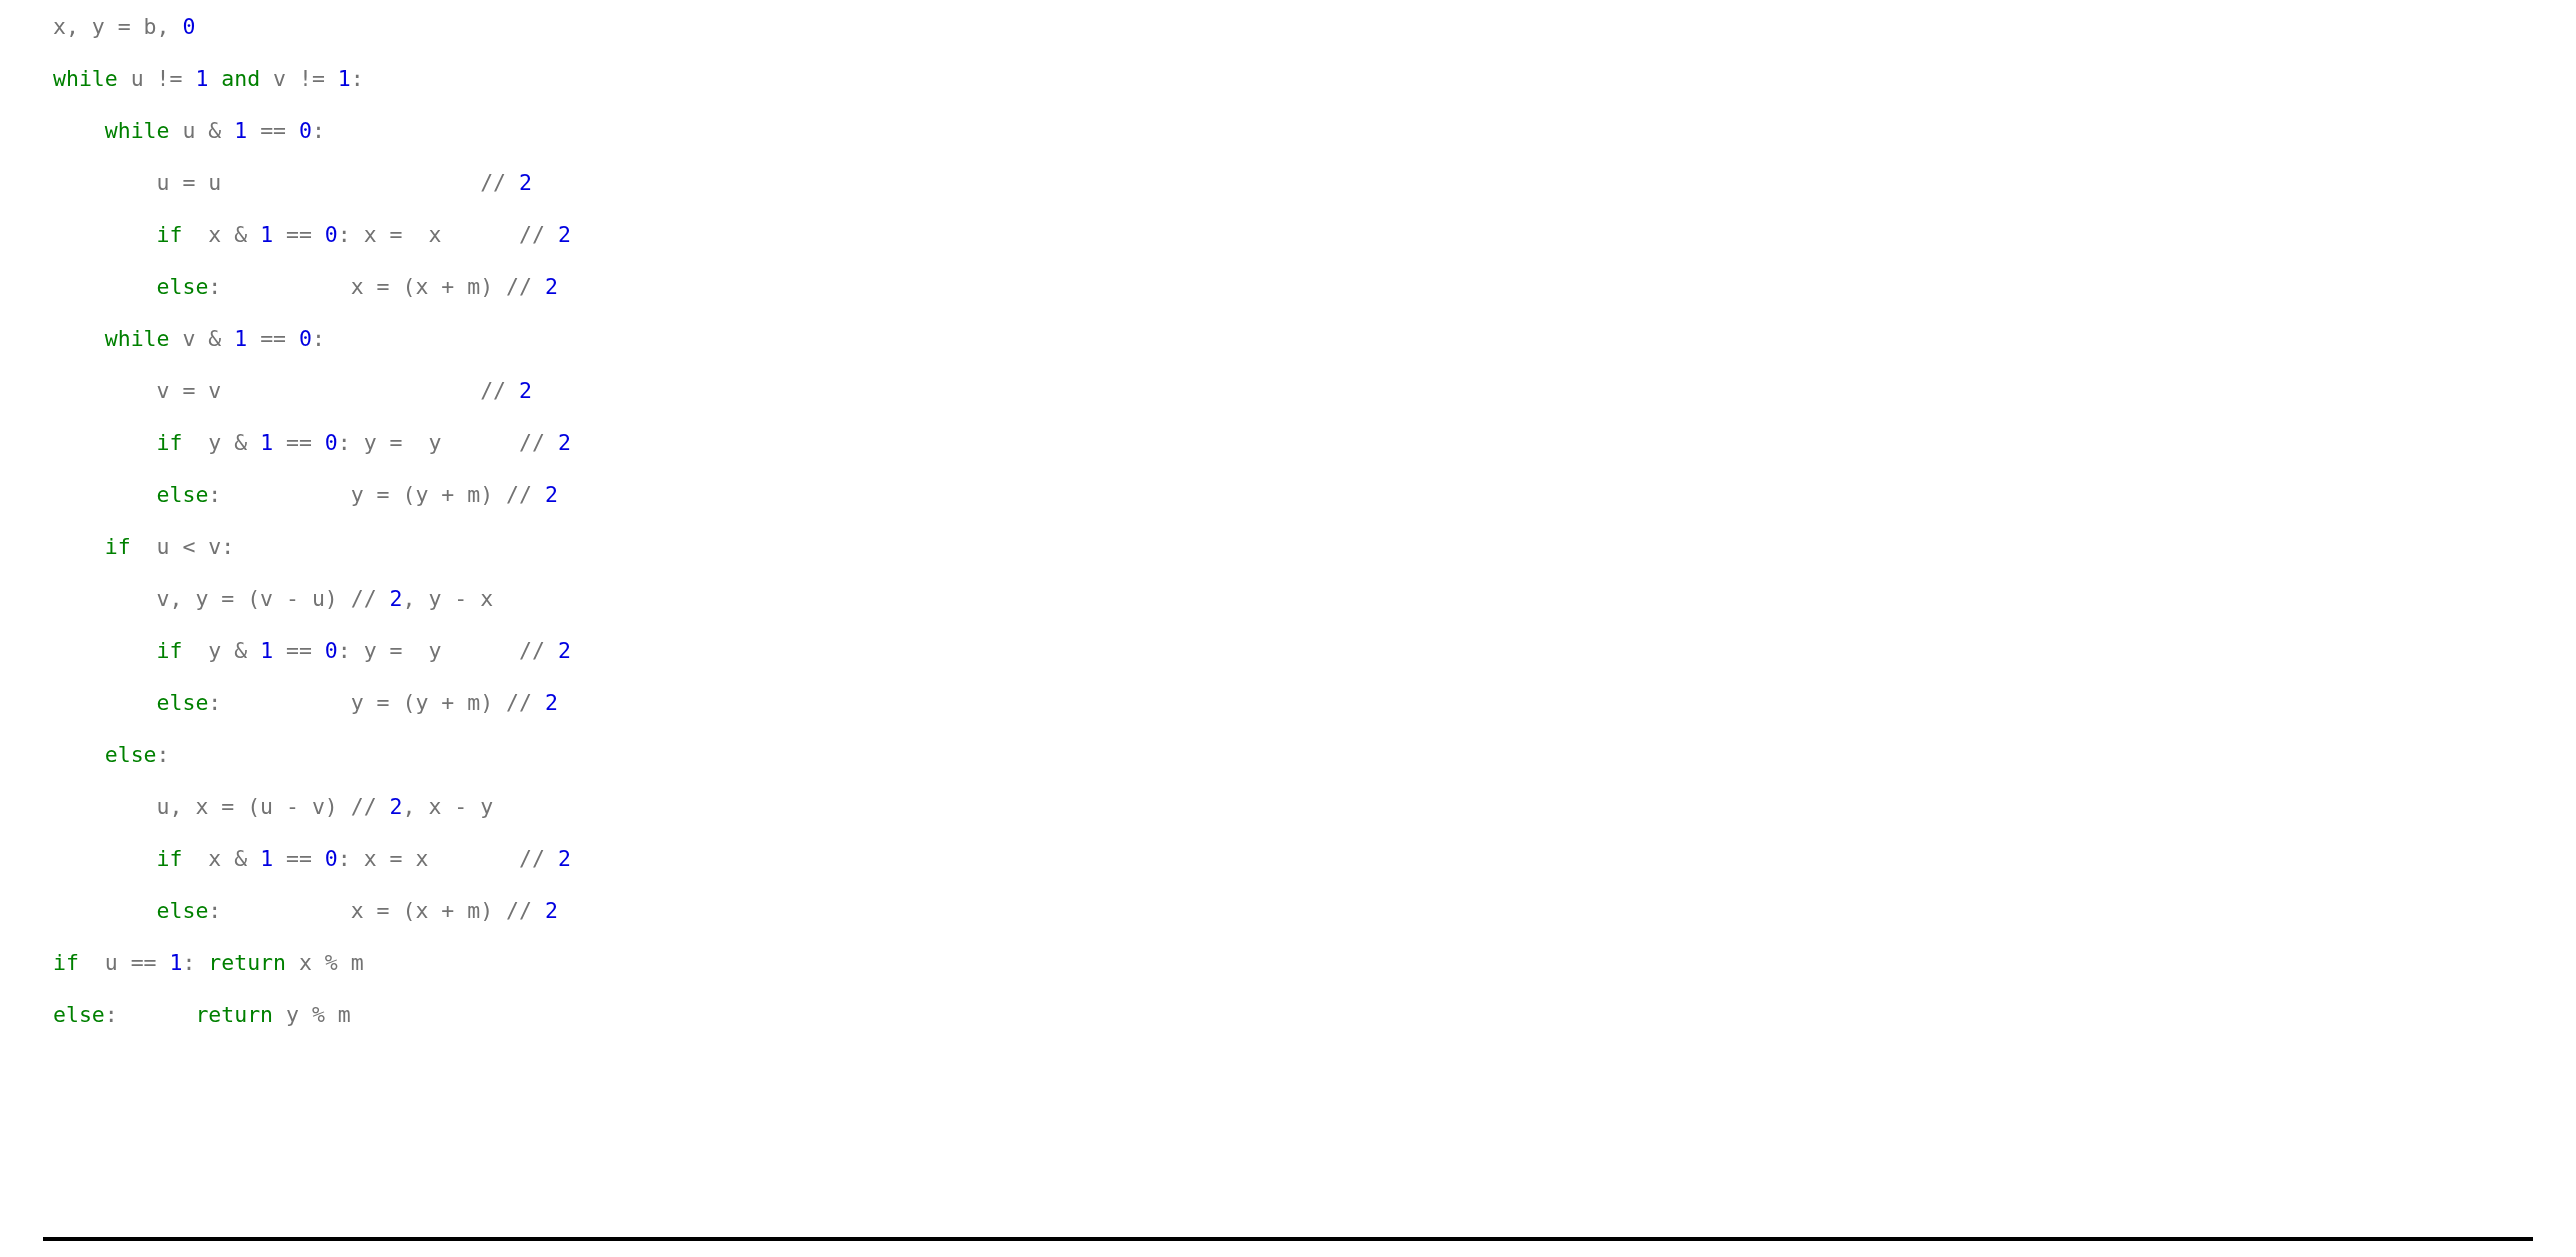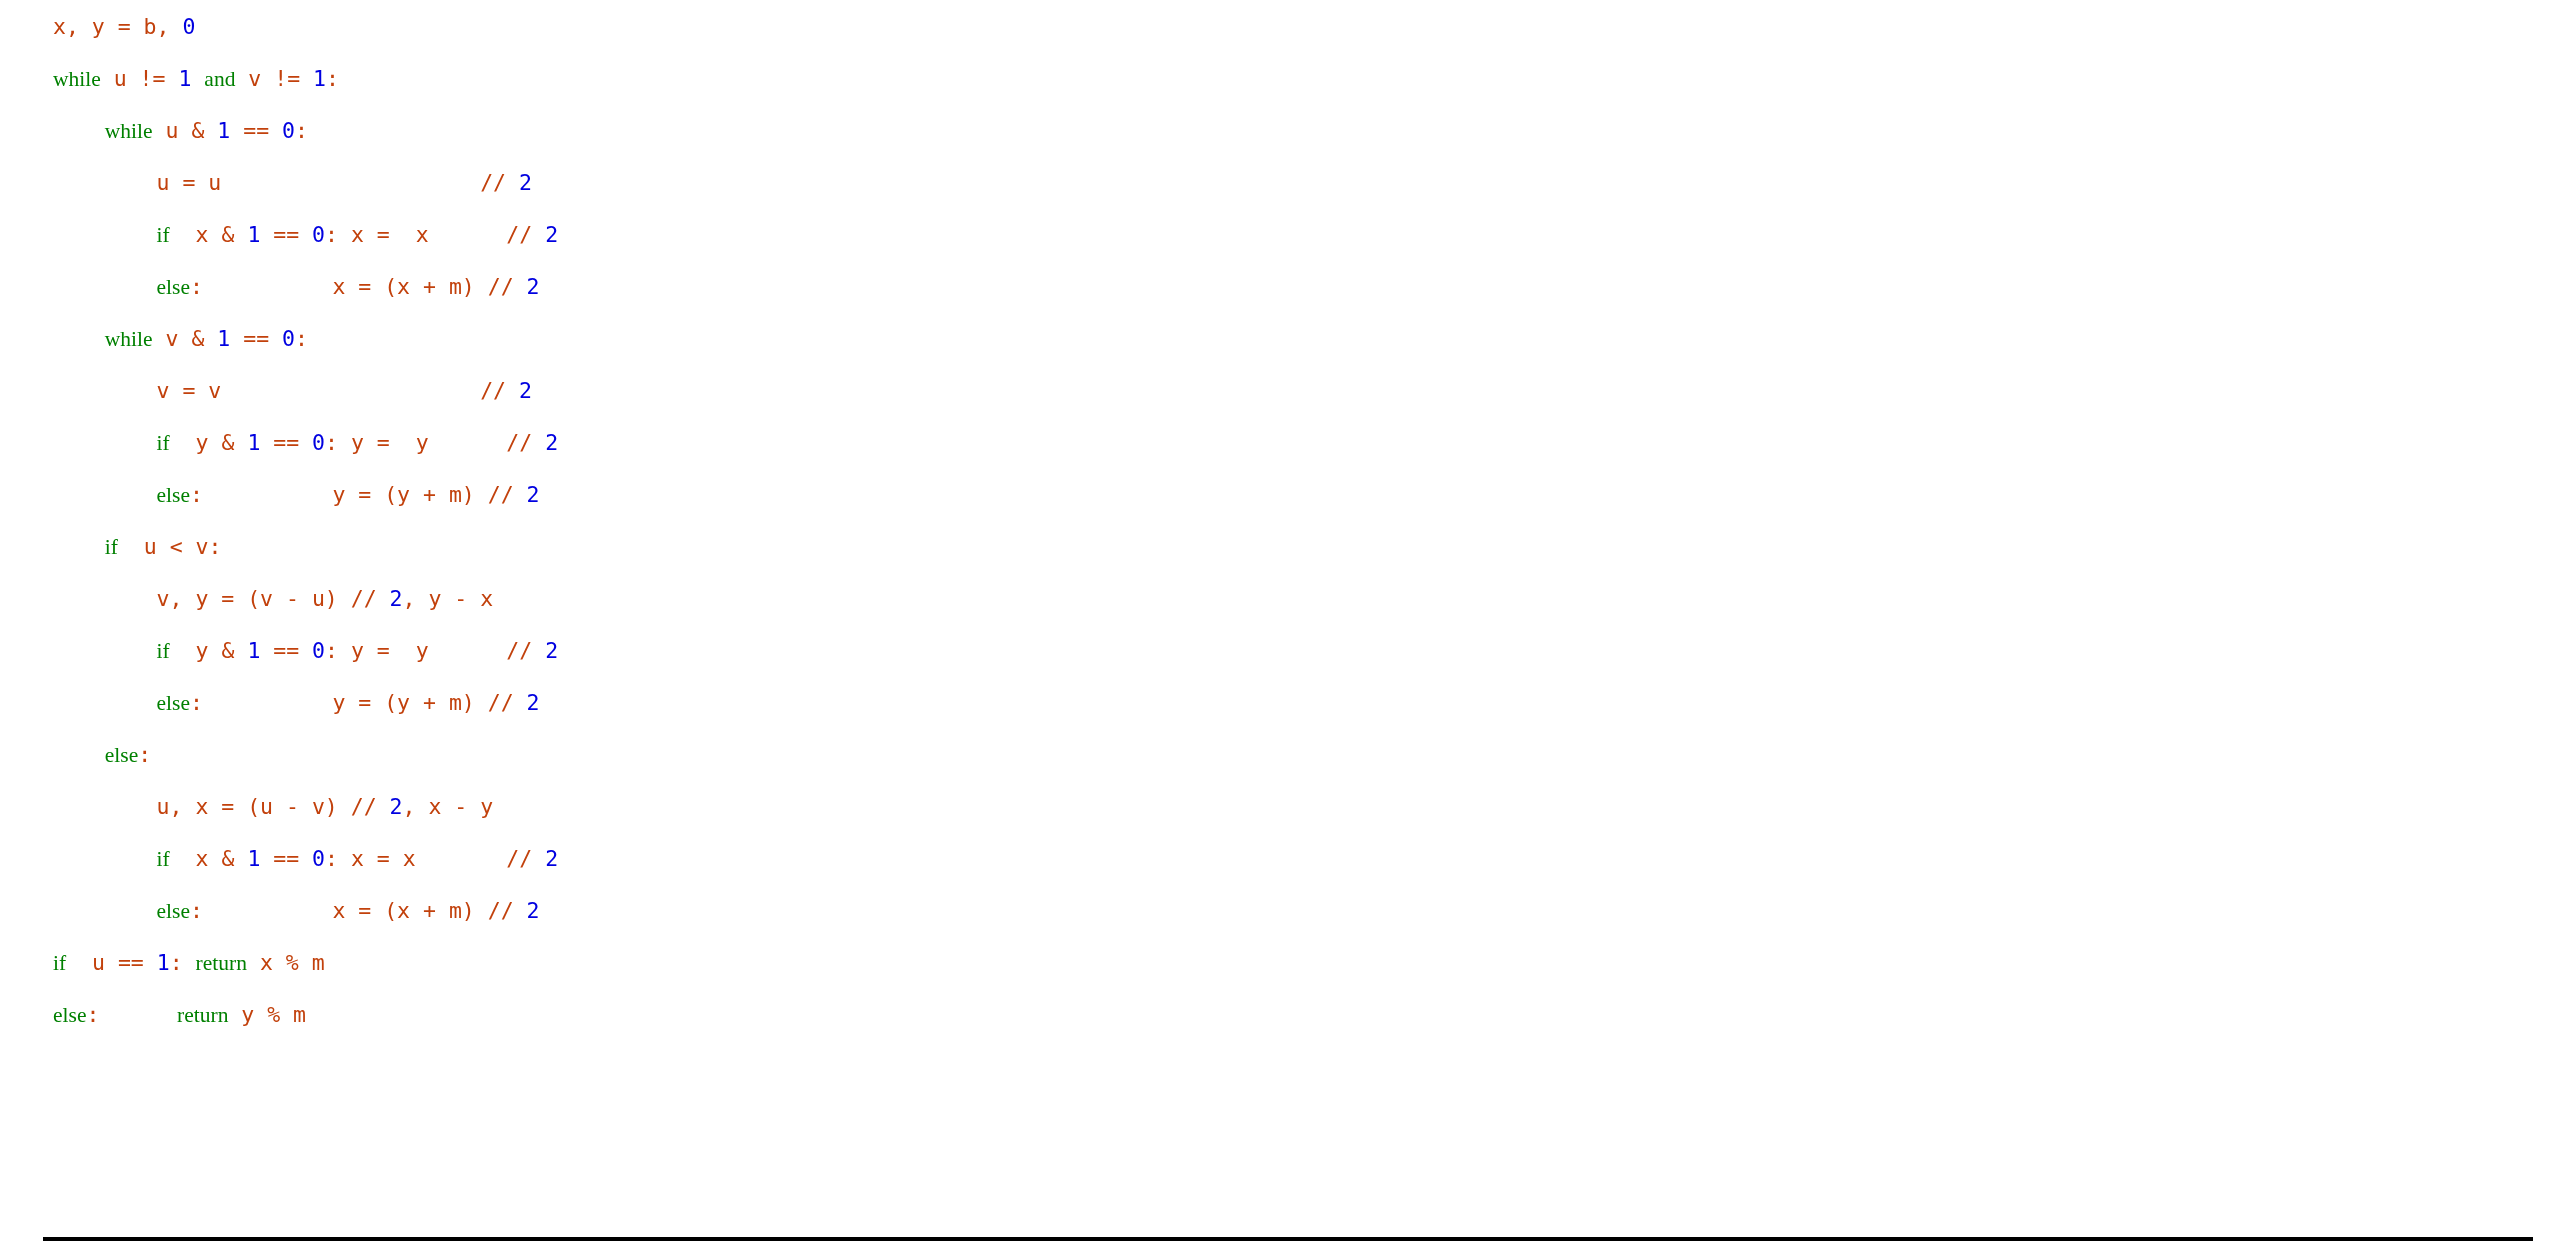--- a/index.html
+++ b/index.html
@@ -24,33 +24,33 @@
     white-space: pre;
     color: #000000;
     letter-spacing: 0px;
     -webkit-font-smoothing: none;
   }
   .code-line {
     white-space: pre;
     display: block;
     height: 52px;
   }
-  .kw  { color: #008000; font-family: Liberation Serif, serif; }
+  .kw  { color: #008000; }
   .num { color: #0000E0; }
   .pl  { color: #000000; }
   #bottom-rule {
     position: absolute;
     left: 43px;
     top: 1237px;
     width: 2490px;
     height: 4.2px;
     background: #000000;
   }
 </style>
-<style>.kw{color:#008000;}.num{color:#0000E0;}.pl{color:#c2410c;}#page{background:#ffffff;}#bottom-rule{background:#000000;}</style></head>
+<style>.kw{color:#008000;}.num{color:#0000E0;}.pl{color:#737373;}#page{background:#ffffff;}#bottom-rule{background:#000000;}</style></head>
 <body>
 
 <div id="page">
 
   <div id="code-listing" style="line-height: 52px; top: 1.4px; font-size: 21.5px;"><span class="code-line"><span class="pl">x, y = b, </span><span class="num">0</span></span><span class="code-line"><span class="kw">while</span><span class="pl"> u != </span><span class="num">1</span><span class="pl"> </span><span class="kw">and</span><span class="pl"> v != </span><span class="num">1</span><span class="pl">:</span></span><span class="code-line"><span class="pl">    </span><span class="kw">while</span><span class="pl"> u &amp; </span><span class="num">1</span><span class="pl"> == </span><span class="num">0</span><span class="pl">:</span></span><span class="code-line"><span class="pl">        u = u                    // </span><span class="num">2</span></span><span class="code-line"><span class="pl">        </span><span class="kw">if</span><span class="pl">  x &amp; </span><span class="num">1</span><span class="pl"> == </span><span class="num">0</span><span class="pl">: x =  x      // </span><span class="num">2</span></span><span class="code-line"><span class="pl">        </span><span class="kw">else</span><span class="pl">:          x = (x + m) // </span><span class="num">2</span></span><span class="code-line"><span class="pl">    </span><span class="kw">while</span><span class="pl"> v &amp; </span><span class="num">1</span><span class="pl"> == </span><span class="num">0</span><span class="pl">:</span></span><span class="code-line"><span class="pl">        v = v                    // </span><span class="num">2</span></span><span class="code-line"><span class="pl">        </span><span class="kw">if</span><span class="pl">  y &amp; </span><span class="num">1</span><span class="pl"> == </span><span class="num">0</span><span class="pl">: y =  y      // </span><span class="num">2</span></span><span class="code-line"><span class="pl">        </span><span class="kw">else</span><span class="pl">:          y = (y + m) // </span><span class="num">2</span></span><span class="code-line"><span class="pl">    </span><span class="kw">if</span><span class="pl">  u &lt; v:</span></span><span class="code-line"><span class="pl">        v, y = (v - u) // </span><span class="num">2</span><span class="pl">, y - x</span></span><span class="code-line"><span class="pl">        </span><span class="kw">if</span><span class="pl">  y &amp; </span><span class="num">1</span><span class="pl"> == </span><span class="num">0</span><span class="pl">: y =  y      // </span><span class="num">2</span></span><span class="code-line"><span class="pl">        </span><span class="kw">else</span><span class="pl">:          y = (y + m) // </span><span class="num">2</span></span><span class="code-line"><span class="pl">    </span><span class="kw">else</span><span class="pl">:</span></span><span class="code-line"><span class="pl">        u, x = (u - v) // </span><span class="num">2</span><span class="pl">, x - y</span></span><span class="code-line"><span class="pl">        </span><span class="kw">if</span><span class="pl">  x &amp; </span><span class="num">1</span><span class="pl"> == </span><span class="num">0</span><span class="pl">: x = x       // </span><span class="num">2</span></span><span class="code-line"><span class="pl">        </span><span class="kw">else</span><span class="pl">:          x = (x + m) // </span><span class="num">2</span></span><span class="code-line"><span class="kw">if</span><span class="pl">  u == </span><span class="num">1</span><span class="pl">: </span><span class="kw">return</span><span class="pl"> x % m</span></span><span class="code-line"><span class="kw">else</span><span class="pl">:      </span><span class="kw">return</span><span class="pl"> y % m</span></span></div>
 
   <div id="bottom-rule"></div>
 
 </div>
 

